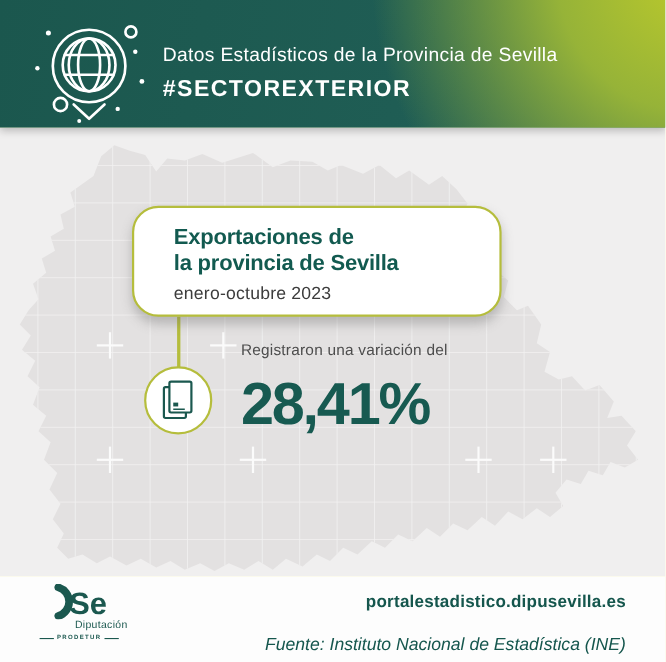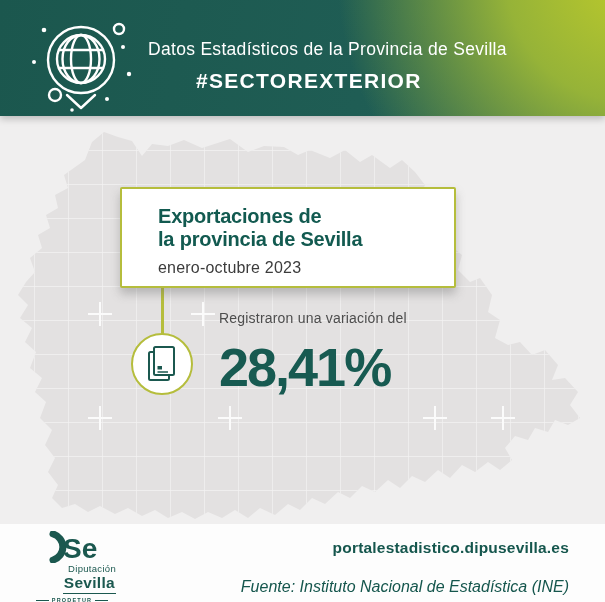--- a/index.html
+++ b/index.html
@@ -12,35 +12,35 @@
     position:absolute; left:0; top:0; width:605px; height:116px;
     background:
       radial-gradient(circle 470px at 104% -18%, #bcca2b 0%, #96b338 26%, rgba(40,100,88,0) 62%),
       linear-gradient(100deg, #1b574e 0%, #1f5d54 60%, #27655b 100%);
     box-shadow:0 3px 7px rgba(0,0,0,.22);
     z-index:5;
   }
   .pin { position:absolute; left:28px; top:18px; }
   .hdr-text { position:absolute; left:148px; top:39px; }
   .hdr-line1 { color:#ffffff; font-size:17.5px; letter-spacing:.3px; font-weight:400; }
-  .hdr-tag   { color:#ffffff; font-size:21px; font-weight:700; letter-spacing:1.3px; margin-top:9px;margin-left:48px; }
+  .hdr-tag   { color:#ffffff; font-size:21px; font-weight:700; letter-spacing:1.3px; margin-top:9px; }
 
   
   .body { position:absolute; left:0; top:116px; width:605px; height:408px; background:#f0efef; }
   .map  { position:absolute; left:0; top:0; }
   .landmass { fill:#e3e1e1; }
 
   .plus { position:absolute; width:24px; height:24px; pointer-events:none; }
   .plus::before, .plus::after { content:""; position:absolute; background:#fbfbfb; }
   .plus::before { left:11px; top:0; width:2px; height:24px; }
   .plus::after  { left:0; top:11px; width:24px; height:2px; }
 
   .card {
     position:absolute; left:120px; top:71px; width:336px; height:101px;
-    background:#ffffff; border:2px solid #b5bd3c; border-radius:2px;
+    background:#ffffff; border:2px solid #b5bd3c; border-radius:24px;
     box-shadow:0 6px 10px rgba(110,110,110,.38);
     padding:16px 14px 0 36px; z-index:3;
   }
   .card-title { color:#125a50; font-size:20px; line-height:1.16; font-weight:700; letter-spacing:-.2px; }
   .card-period { color:#3c3c3c; font-size:16px; margin-top:8px; letter-spacing:.2px; }
 
   .connector { position:absolute; left:161px; top:172px; width:3px; height:47px; background:#b5bd3c; z-index:2; }
 
   .badge {
     position:absolute; left:131px; top:217px; width:62px; height:62px; border-radius:50%;
@@ -147,21 +147,20 @@
     </div>
   </main>
 
   <footer class="ftr">
     <div class="logo">
       <svg class="logo-mark" width="58" height="32" viewBox="0 0 58 32">
         <path d="M10 3 a 13.5 13.5 0 0 1 0 26" fill="none" stroke="#1b584f" stroke-width="7" stroke-linecap="round"></path>
         <text x="20" y="27" font-family="Liberation Sans, sans-serif" font-size="28" font-weight="700" fill="#1b584f">Se</text>
       </svg>
       <div class="logo-l1">Diputación</div>
-      <div><span class="logo-l2">Sevilla</span></div>
       <div class="logo-sub">
         <span class="rule"></span>
         <span class="sub-txt">PRODETUR</span>
         <span class="rule"></span>
       </div>
     </div>
     <div class="ftr-right">
       <div class="site">portalestadistico.dipusevilla.es</div>
       <div class="source">Fuente: Instituto Nacional de Estadística (INE)</div>
     </div>

